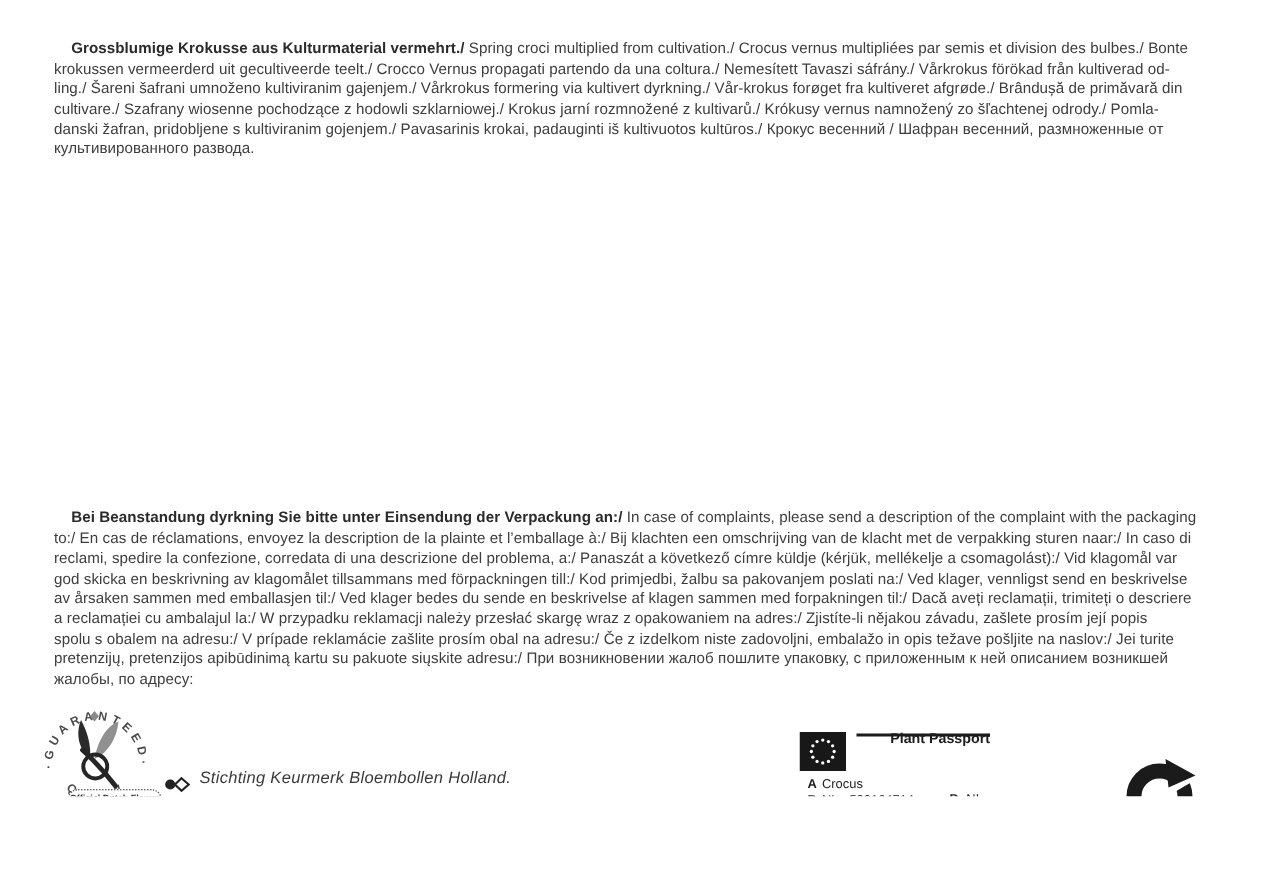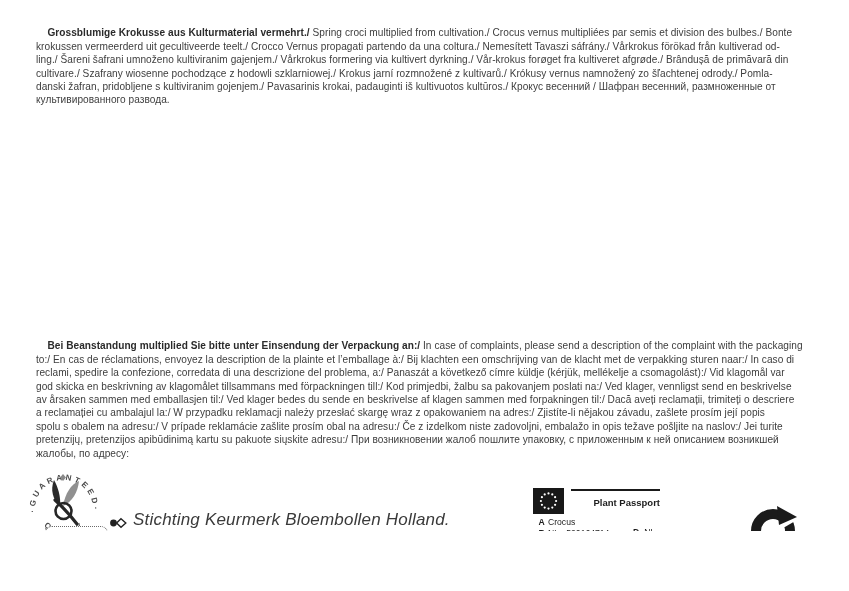--- a/index.html
+++ b/index.html
@@ -23,28 +23,28 @@
     border:1px dotted #6a6a6a;border-radius:7px;box-sizing:border-box;
     text-align:center;color:#2e2e2e;padding-top:3px;
   }
   .seal-box .b1,.seal-box .b2{font-size:6px;line-height:7px;font-weight:bold;white-space:nowrap;}
   .seal-box .b3{font-size:4.5px;line-height:6px;white-space:nowrap;color:#444;}
 
   
   .mark-svg{position:absolute;left:109px;top:517px;}
   .address{
     position:absolute;left:133px;top:511px;font-style:italic;
-    font-size:17px;line-height:17.5px;color:#3a3a3a;letter-spacing:0.2px;white-space:nowrap;
+    font-size:11px;line-height:17.5px;color:#3a3a3a;letter-spacing:0.2px;white-space:nowrap;
   }
 
   
   .passport{position:absolute;left:533px;top:487px;width:127px;height:68px;color:#1d1d1d;}
   .pp-flag{position:absolute;left:0;top:1px;}
   .pp-rule-top{position:absolute;left:38px;right:0;top:2px;height:2px;background:#1a1a1a;}
-  .pp-title{position:absolute;right:0;top:10px;font-size:9.5px;font-weight:bold;white-space:nowrap;}
+  .pp-title{position:absolute;right:0;top:0;font-size:9.5px;font-weight:bold;white-space:nowrap;}
   .pp-row{position:absolute;left:2px;font-size:8.6px;line-height:10px;white-space:nowrap;text-align:center;}
   .pp-row .lbl{display:inline-block;width:13px;font-weight:bold;}
   .pp-row-a{top:30px;}
   .pp-row-b{top:41px;}
   .pp-row-c{top:52px;}
   .pp-d{position:absolute;left:100px;top:40px;font-size:8.6px;white-space:nowrap;}
   .pp-d .lbl{font-weight:bold;margin-right:5px;}
   .pp-rule-bottom{position:absolute;left:0;right:0;top:63px;height:1.5px;background:#1a1a1a;}
 
   
@@ -58,21 +58,21 @@
   <div class="para" id="intro-para">
     <strong>Grossblumige Krokusse aus Kulturmaterial vermehrt./</strong><span> Spring croci multiplied from cultivation./ Crocus vernus multipliées par semis et division des bulbes./ Bonte
 krokussen vermeerderd uit gecultiveerde teelt./ Crocco Vernus propagati partendo da una coltura./ Nemesített Tavaszi sáfrány./ Vårkrokus förökad från kultiverad od-
 ling./ Šareni šafrani umnoženo kultiviranim gajenjem./ Vårkrokus formering via kultivert dyrkning./ Vår-krokus forøget fra kultiveret afgrøde./ Brândușă de primăvară din
 cultivare./ Szafrany wiosenne pochodzące z hodowli szklarniowej./ Krokus jarní rozmnožené z kultivarů./ Krókusy vernus namnožený zo šľachtenej odrody./ Pomla-
 danski žafran, pridobljene s kultiviranim gojenjem./ Pavasarinis krokai, padauginti iš kultivuotos kultūros./ Крокус весенний / Шафран весенний, размноженные от
 культивированного развода.</span>
   </div>
 
   <div class="para" id="complaints-para">
-    <strong>Bei Beanstandung multiplied Sie bitte unter Einsendung der Verpackung an:/</strong><span> In case of complaints, please send a description of the complaint with the packaging
+    <strong>Bei Beanstandung dyrkning Sie bitte unter Einsendung der Verpackung an:/</strong><span> In case of complaints, please send a description of the complaint with the packaging
 to:/ En cas de réclamations, envoyez la description de la plainte et l’emballage à:/ Bij klachten een omschrijving van de klacht met de verpakking sturen naar:/ In caso di
 reclami, spedire la confezione, corredata di una descrizione del problema, a:/ Panaszát a következő címre küldje (kérjük, mellékelje a csomagolást):/ Vid klagomål var
 god skicka en beskrivning av klagomålet tillsammans med förpackningen till:/ Kod primjedbi, žalbu sa pakovanjem poslati na:/ Ved klager, vennligst send en beskrivelse
 av årsaken sammen med emballasjen til:/ Ved klager bedes du sende en beskrivelse af klagen sammen med forpakningen til:/ Dacă aveți reclamații, trimiteți o descriere
 a reclamației cu ambalajul la:/ W przypadku reklamacji należy przesłać skargę wraz z opakowaniem na adres:/ Zjistíte-li nějakou závadu, zašlete prosím její popis
 spolu s obalem na adresu:/ V prípade reklamácie zašlite prosím obal na adresu:/ Če z izdelkom niste zadovoljni, embalažo in opis težave pošljite na naslov:/ Jei turite
 pretenzijų, pretenzijos apibūdinimą kartu su pakuote siųskite adresu:/ При возникновении жалоб пошлите упаковку, с приложенным к ней описанием возникшей
 жалобы, по адресу:</span>
   </div>
 

